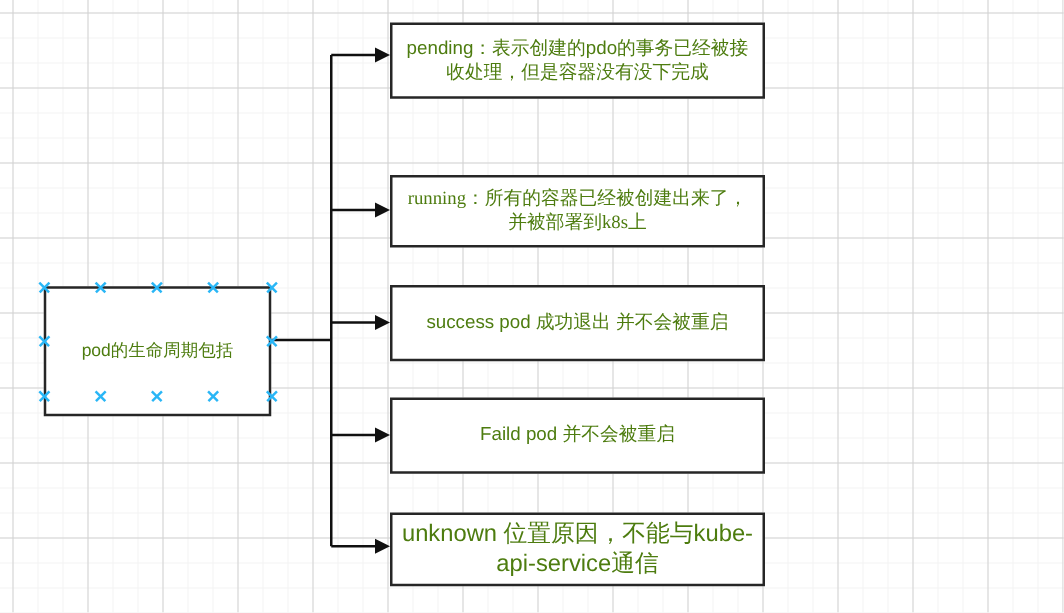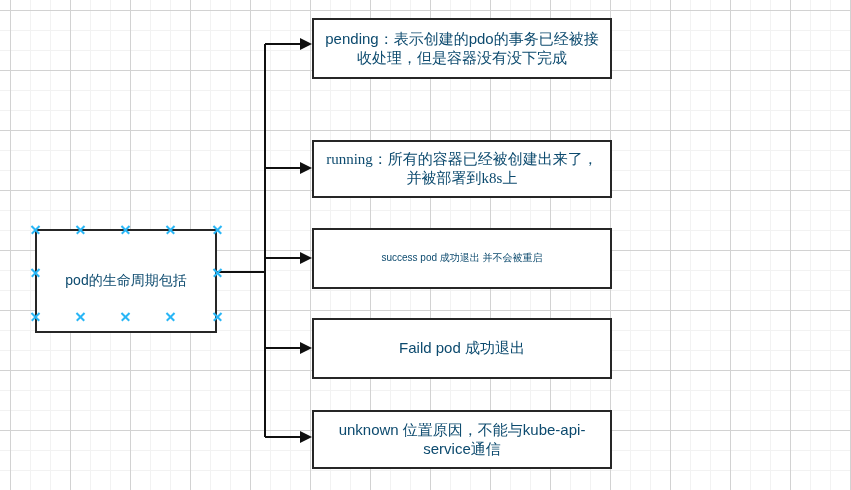--- a/index.html
+++ b/index.html
@@ -32,21 +32,21 @@
   }
 
   .node {
     position: absolute;
     box-sizing: border-box;
     background: #ffffff;
     border: 2px solid #262626;
     display: flex;
     align-items: center;
     justify-content: center;
-    color: #0c4a6e;
+    color: #4d7c0f;
     line-height: 1.25;
     text-align: center;
     padding: 4px 6px;
   }
   .node-text {
     display: block;
     width: 100%;
     white-space: pre-line;
   }
 
@@ -73,35 +73,35 @@
     width: 300px;
     height: 58px;
     font-size: 15px;
     font-family: Liberation Serif, serif;
   }
   #node-success {
     left: 312px;
     top: 228px;
     width: 300px;
     height: 61px;
-    font-size: 10px;
+    font-size: 15px;
   }
   #node-failed {
     left: 312px;
     top: 318px;
     width: 300px;
     height: 61px;
     font-size: 15px;
   }
   #node-unknown {
     left: 312px;
     top: 410px;
     width: 300px;
     height: 59px;
-    font-size: 15px;
+    font-size: 19px;
   }
 
   
   #edges {
     position: absolute;
     left: 0;
     top: 0;
     width: 851px;
     height: 490px;
     pointer-events: none;
@@ -175,21 +175,21 @@
 
   <div class="node" id="node-running">
     <span class="node-text">running：所有的容器已经被创建出来了，并被部署到k8s上</span>
   </div>
 
   <div class="node" id="node-success">
     <span class="node-text">success pod 成功退出 并不会被重启</span>
   </div>
 
   <div class="node" id="node-failed">
-    <span class="node-text">Faild pod 成功退出</span>
+    <span class="node-text">Faild pod 并不会被重启</span>
   </div>
 
   <div class="node" id="node-unknown">
     <span class="node-text">unknown 位置原因，不能与kube-api-service通信</span>
   </div>
 
   <div id="handle-layer">
       <div class="handle" style="left: 35px; top: 229px;"></div>
       <div class="handle" style="left: 125px; top: 229px;"></div>
       <div class="handle" style="left: 217px; top: 229px;"></div>

